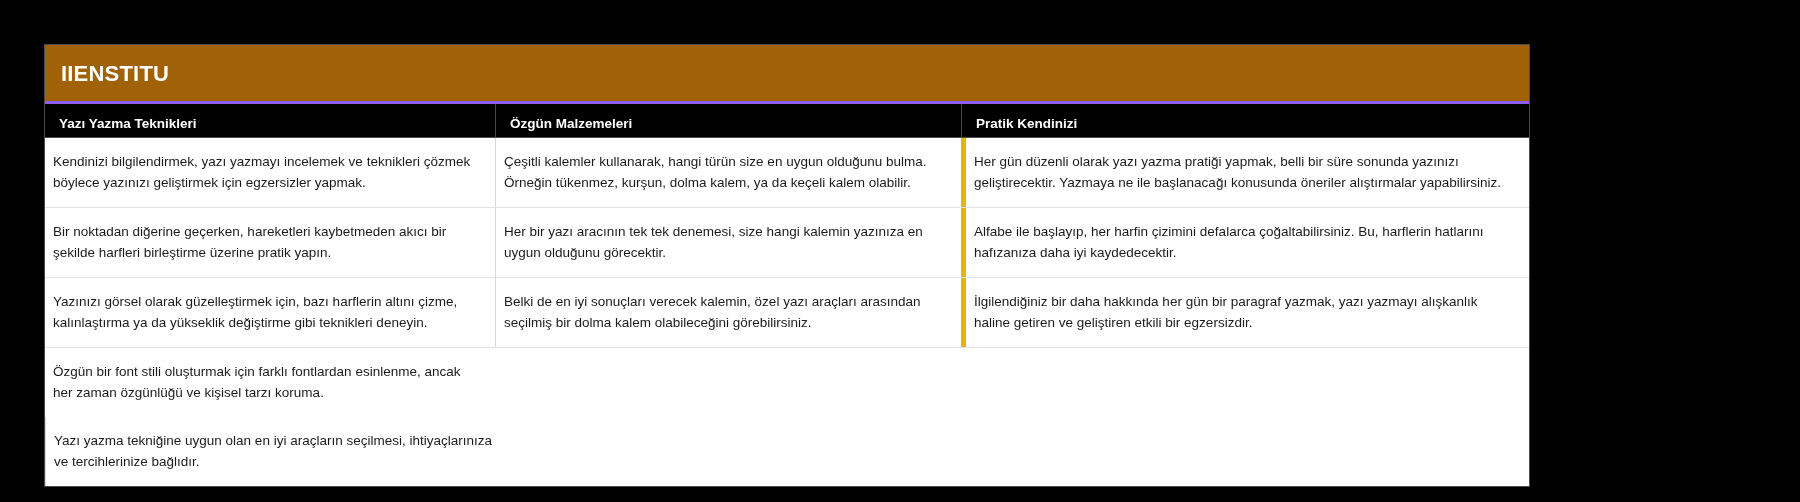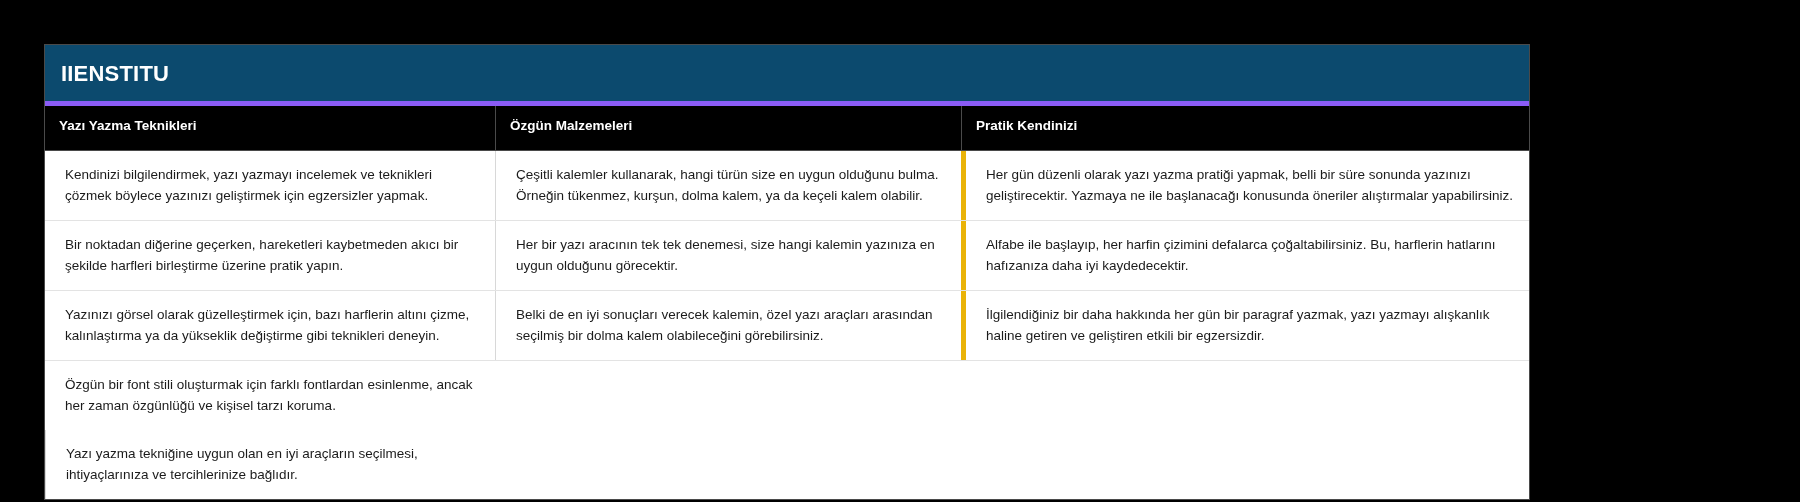--- a/index.html
+++ b/index.html
@@ -19,62 +19,62 @@
     left: 44px;
     top: 44px;
     width: 1486px;
     border: 1px solid #4a4a4a;
     box-sizing: border-box;
     background: #000000;
   }
 
   
   .brand-bar {
-    background: #0c4a6e;
+    background: #a16207;
     padding: 18px 0 16px 16px;
-    border-bottom: 5px solid #8b5cf6;
+    border-bottom: 3px solid #8b5cf6;
   }
   .brand-text {
     color: #ffffff;
     font-size: 22px;
     font-weight: bold;
     letter-spacing: 0.2px;
     line-height: 1;
   }
 
   
   .col-head-row {
     display: flex;
     background: #000000;
     border-bottom: 1px solid #4a4a4a;
   }
   .col-head {
     color: #ffffff;
     font-size: 13.5px;
     font-weight: bold;
-    padding: 12px 14px 16px 14px;
+    padding: 12px 14px 5px 14px;
     box-sizing: border-box;
     line-height: 1.2;
   }
   .col-head.c1 { width: 450px; }
   .col-head.c2 { width: 466px; border-left: 1px solid #4a4a4a; }
   .col-head.c3 { width: 568px; border-left: 1px solid #4a4a4a; }
 
   
   .body-area {
     background: #ffffff;
   }
   .row {
     display: flex;
     border-bottom: 1px solid #e3e3e3;
   }
   .row:last-child { border-bottom: none; flex-direction: column; }
 
   .cell {
-    padding: 14px 14px 14px 20px;
+    padding: 14px 14px 14px 8px;
     box-sizing: border-box;
     color: #1b1b1b;
     font-size: 13.5px;
     line-height: 1.52;
     display: flex;
     align-items: center;
   }
   .cell.c1 { width: 450px; }
   .cell.c2 { width: 466px; border-left: 1px solid #d8d8d8; }
   .cell.c3 { width: 568px; border-left: 5px solid #eab308; }

